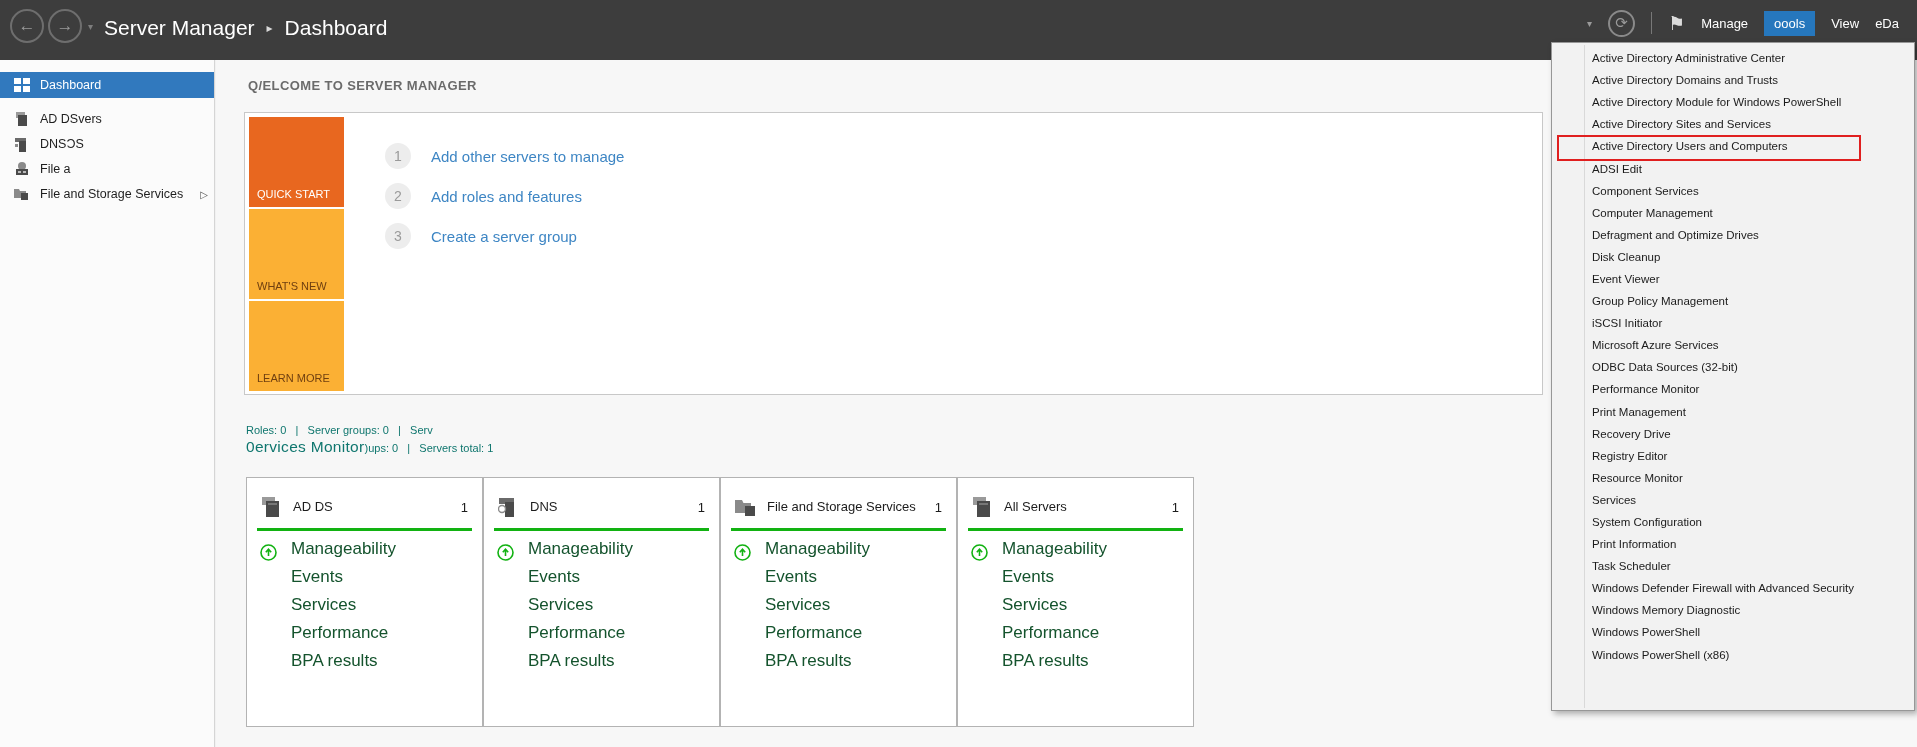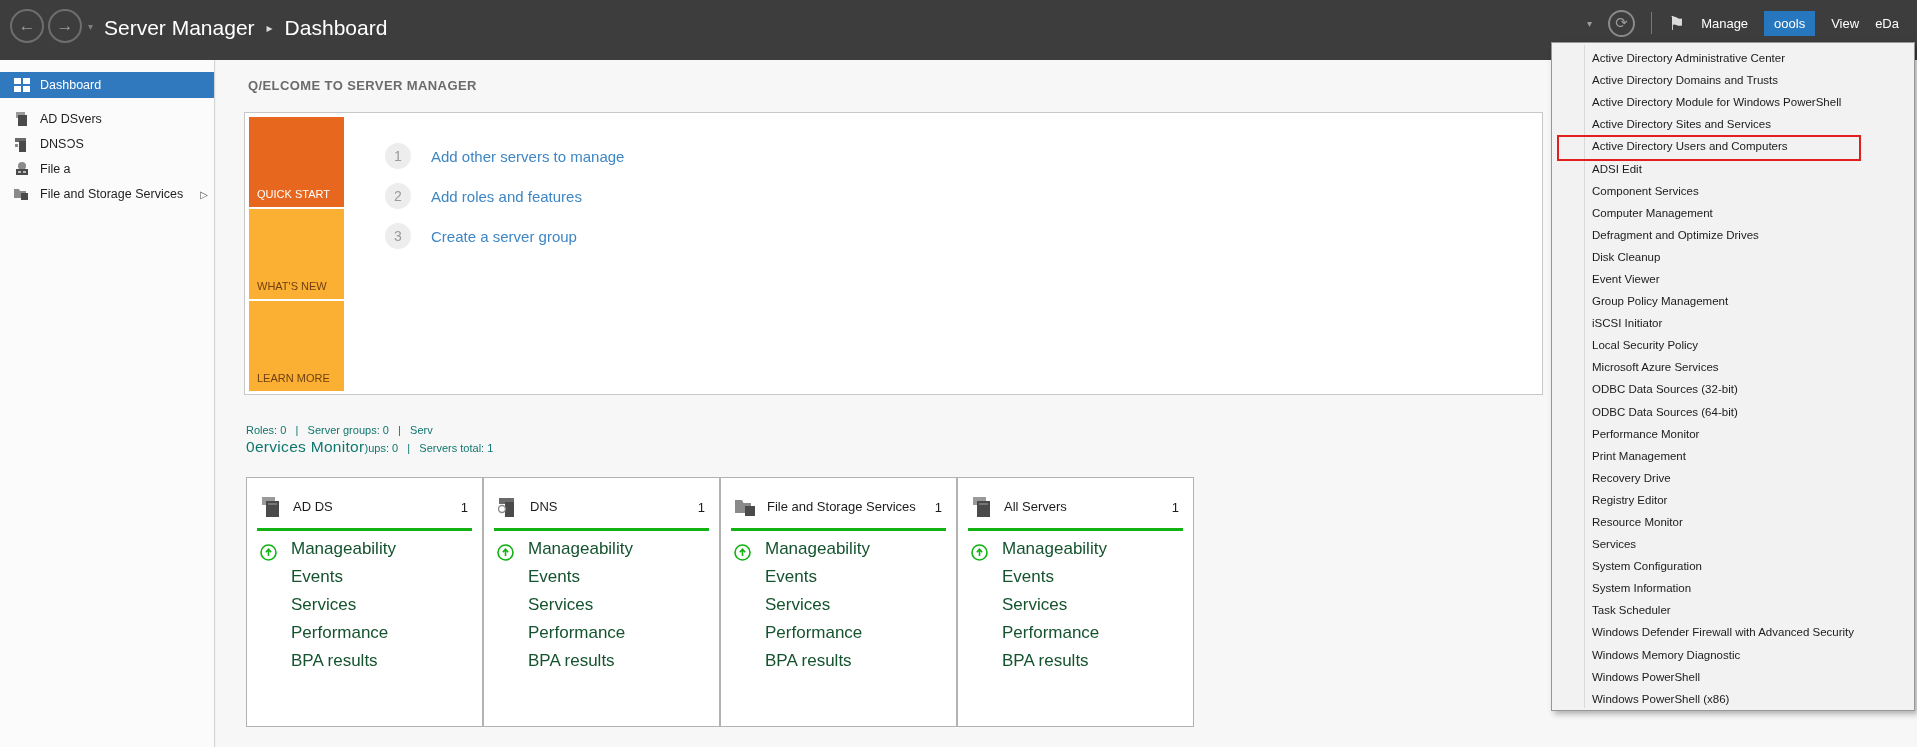--- a/index.html
+++ b/index.html
@@ -362,31 +362,29 @@
     <li class="menu-item">Active Directory Sites and Services</li>
     <li class="menu-item red-box">Active Directory Users and Computers</li>
     <li class="menu-item">ADSI Edit</li>
     <li class="menu-item">Component Services</li>
     <li class="menu-item">Computer Management</li>
     <li class="menu-item">Defragment and Optimize Drives</li>
     <li class="menu-item">Disk Cleanup</li>
     <li class="menu-item">Event Viewer</li>
     <li class="menu-item">Group Policy Management</li>
     <li class="menu-item">iSCSI Initiator</li>
-    <li class="menu-item">Local Security Policy</li>
     <li class="menu-item">Microsoft Azure Services</li>
     <li class="menu-item">ODBC Data Sources (32-bit)</li>
-    <li class="menu-item">ODBC Data Sources (64-bit)</li>
     <li class="menu-item">Performance Monitor</li>
     <li class="menu-item">Print Management</li>
     <li class="menu-item">Recovery Drive</li>
     <li class="menu-item">Registry Editor</li>
     <li class="menu-item">Resource Monitor</li>
     <li class="menu-item">Services</li>
     <li class="menu-item">System Configuration</li>
-    <li class="menu-item">System Information</li>
+    <li class="menu-item">Print Information</li>
     <li class="menu-item">Task Scheduler</li>
     <li class="menu-item">Windows Defender Firewall with Advanced Security</li>
     <li class="menu-item">Windows Memory Diagnostic</li>
     <li class="menu-item">Windows PowerShell</li>
     <li class="menu-item">Windows PowerShell (x86)</li>
   </ul>
 </div>
 
 </body></html>

